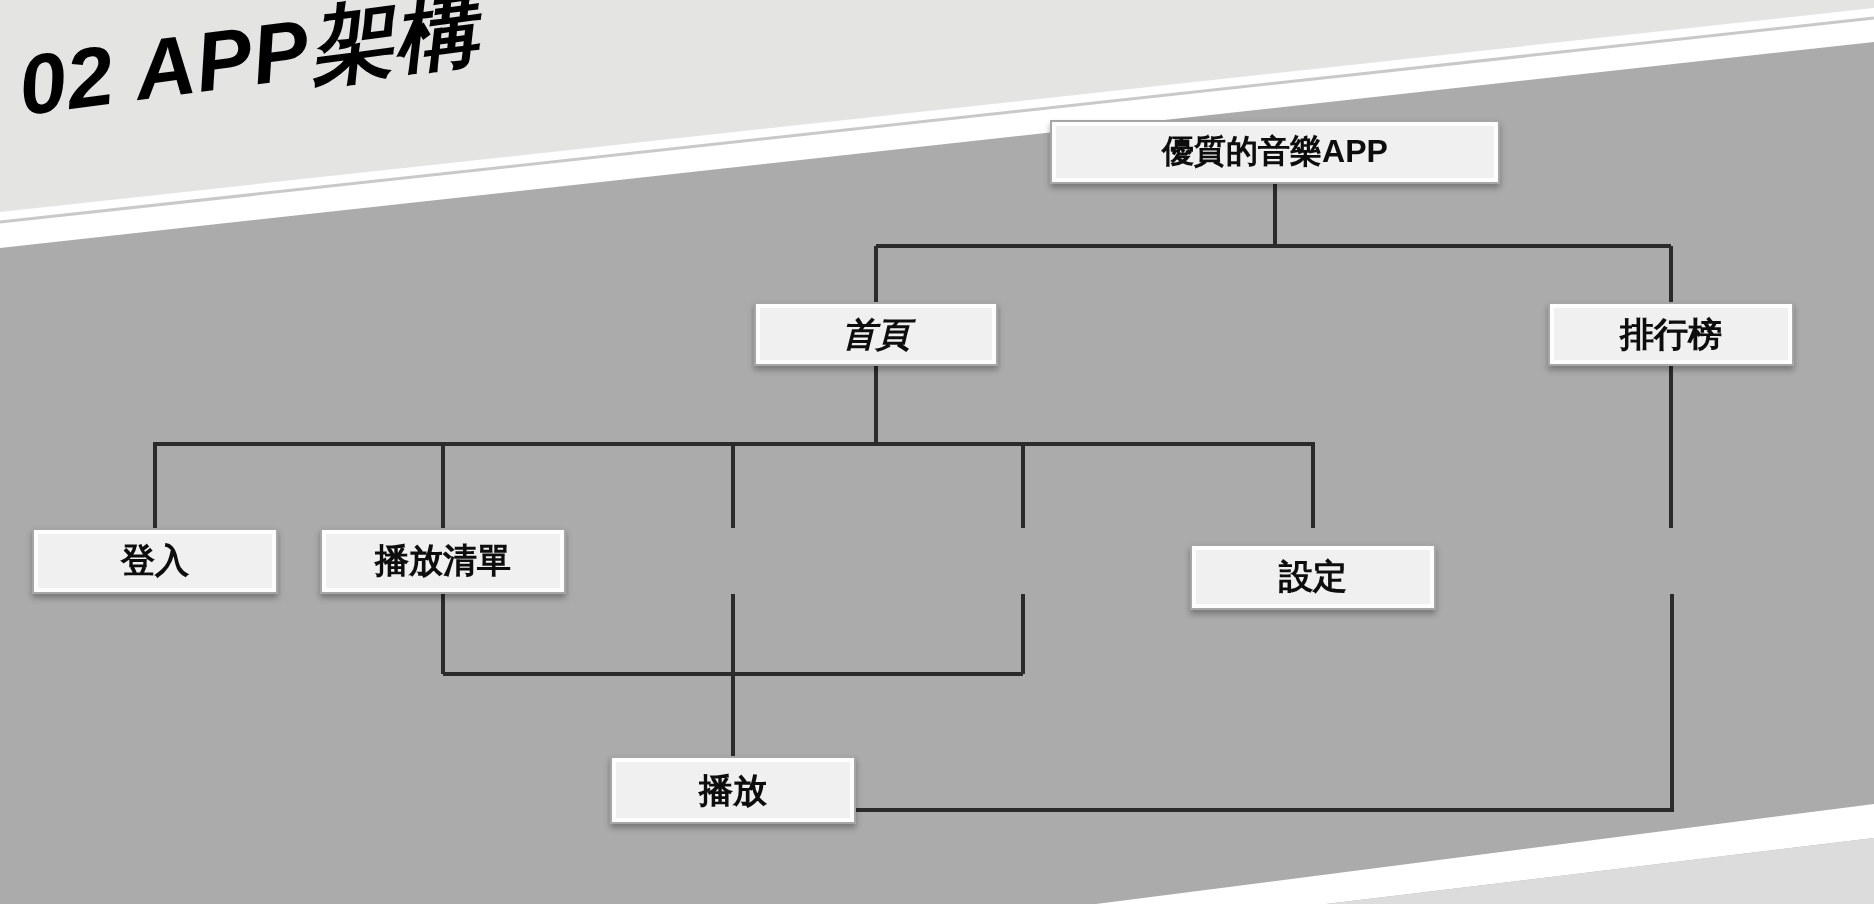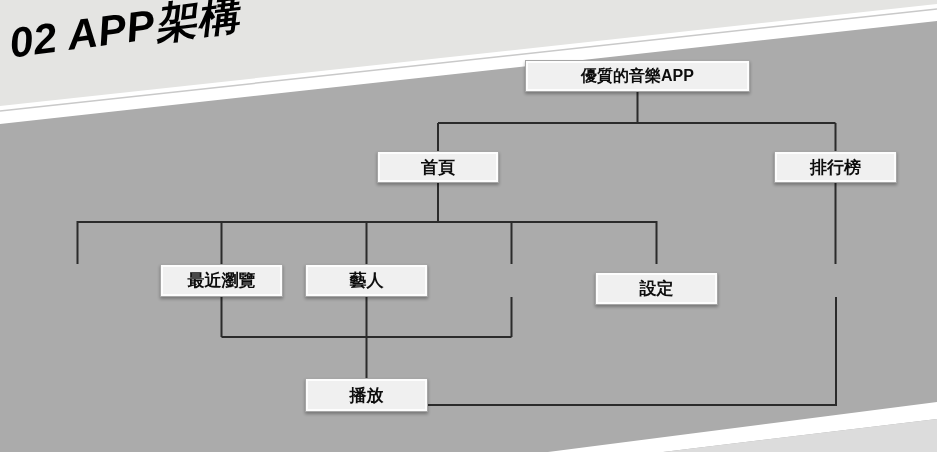--- a/index.html
+++ b/index.html
@@ -22,21 +22,21 @@
   .node{
     position:absolute; box-sizing:border-box;
     background:var(--node_fill);
     border:1px solid var(--node_border);
     box-shadow:0 2px 3px rgba(0,0,0,0.30), inset 0 0 0 2px rgba(255,255,255,0.85);
     display:flex; align-items:center; justify-content:center;
     font-weight:bold; font-size:17px; color:var(--text);
     white-space:nowrap;
   }
   #node-root     {left:525px; top:60px;  width:225px; height:32px; font-size:16px;}
-  #node-home     {left:377px; top:151px; width:122px; height:32px;}
+  #node-home     {left:377px; top:151px; width:122px; height:32px;font-style:italic;}
   #node-rankings {left:774px; top:151px; width:123px; height:32px;text-align:center;}
   #node-login    {left:16px;  top:264px; width:123px; height:33px;}
   #node-recent   {left:160px; top:264px; width:123px; height:33px;}
   #node-artists  {left:305px; top:264px; width:123px; height:33px;}
   #node-playlist {left:450px; top:264px; width:123px; height:33px;}
   #node-settings {left:595px; top:272px; width:123px; height:33px;}
   #node-regional {left:774px; top:264px; width:123px; height:33px;}
   #node-play     {left:305px; top:378px; width:123px; height:34px;}
 </style>
 </head>
@@ -77,25 +77,25 @@
 
   <div class="node" id="node-root">
     <span>優質的音樂APP</span>
   </div>
   <div class="node" id="node-home">
     <span>首頁</span>
   </div>
   <div class="node" id="node-rankings">
     <span>排行榜</span>
   </div>
+  <div class="node" id="node-login">
+    <span>登入</span>
+  </div>
   <div class="node" id="node-recent">
-    <span>最近瀏覽</span>
-  </div>
-  <div class="node" id="node-artists">
-    <span>藝人</span>
+    <span>播放清單</span>
   </div>
   <div class="node" id="node-settings">
     <span>設定</span>
   </div>
   <div class="node" id="node-play">
     <span>播放</span>
   </div>
 
 </div>
 

